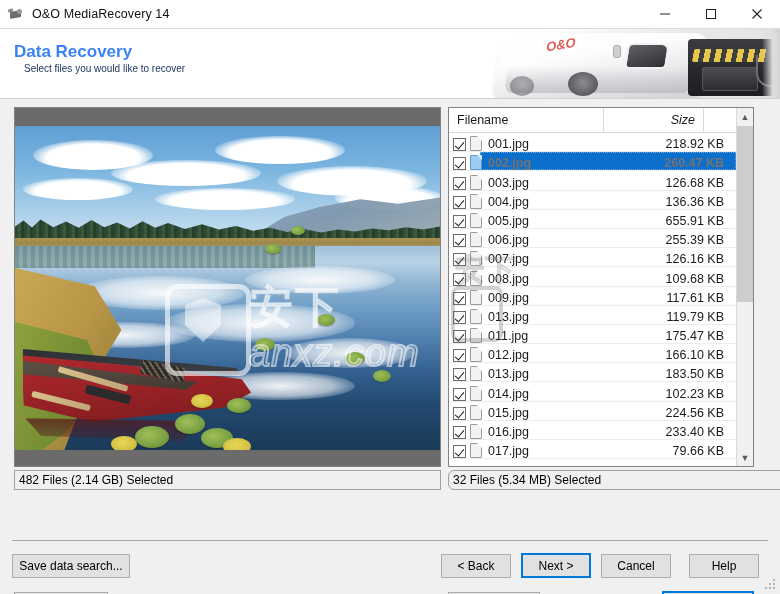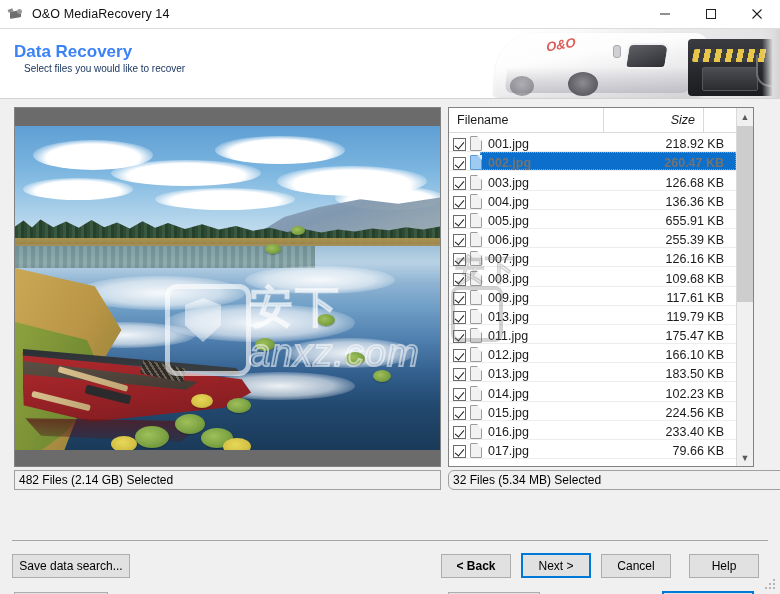--- a/index.html
+++ b/index.html
@@ -632,21 +632,21 @@
   }
 
   
   .footer-rule {
     position: absolute;
     left: 12px; top: 540px;
     width: 756px; height: 1px;
     background: #a6a6a6;
   }
   .btn-savesearch { left: 12px; top: 554px; width: 118px; }
-  .btn-back   { left: 441px; top: 554px; width: 70px; font-weight: bold; }
+  .btn-back   { left: 441px; top: 554px; width: 70px; }
   .btn-next   { left: 521px; top: 553px; width: 70px; height: 25px; }
   .btn-cancel { left: 601px; top: 554px; width: 70px; }
   .btn-help   { left: 689px; top: 554px; width: 70px; text-align: center; }
 
   .grip {
     position: absolute;
     right: 3px; bottom: 3px;
     width: 12px; height: 12px;
   }
   .grip i {

